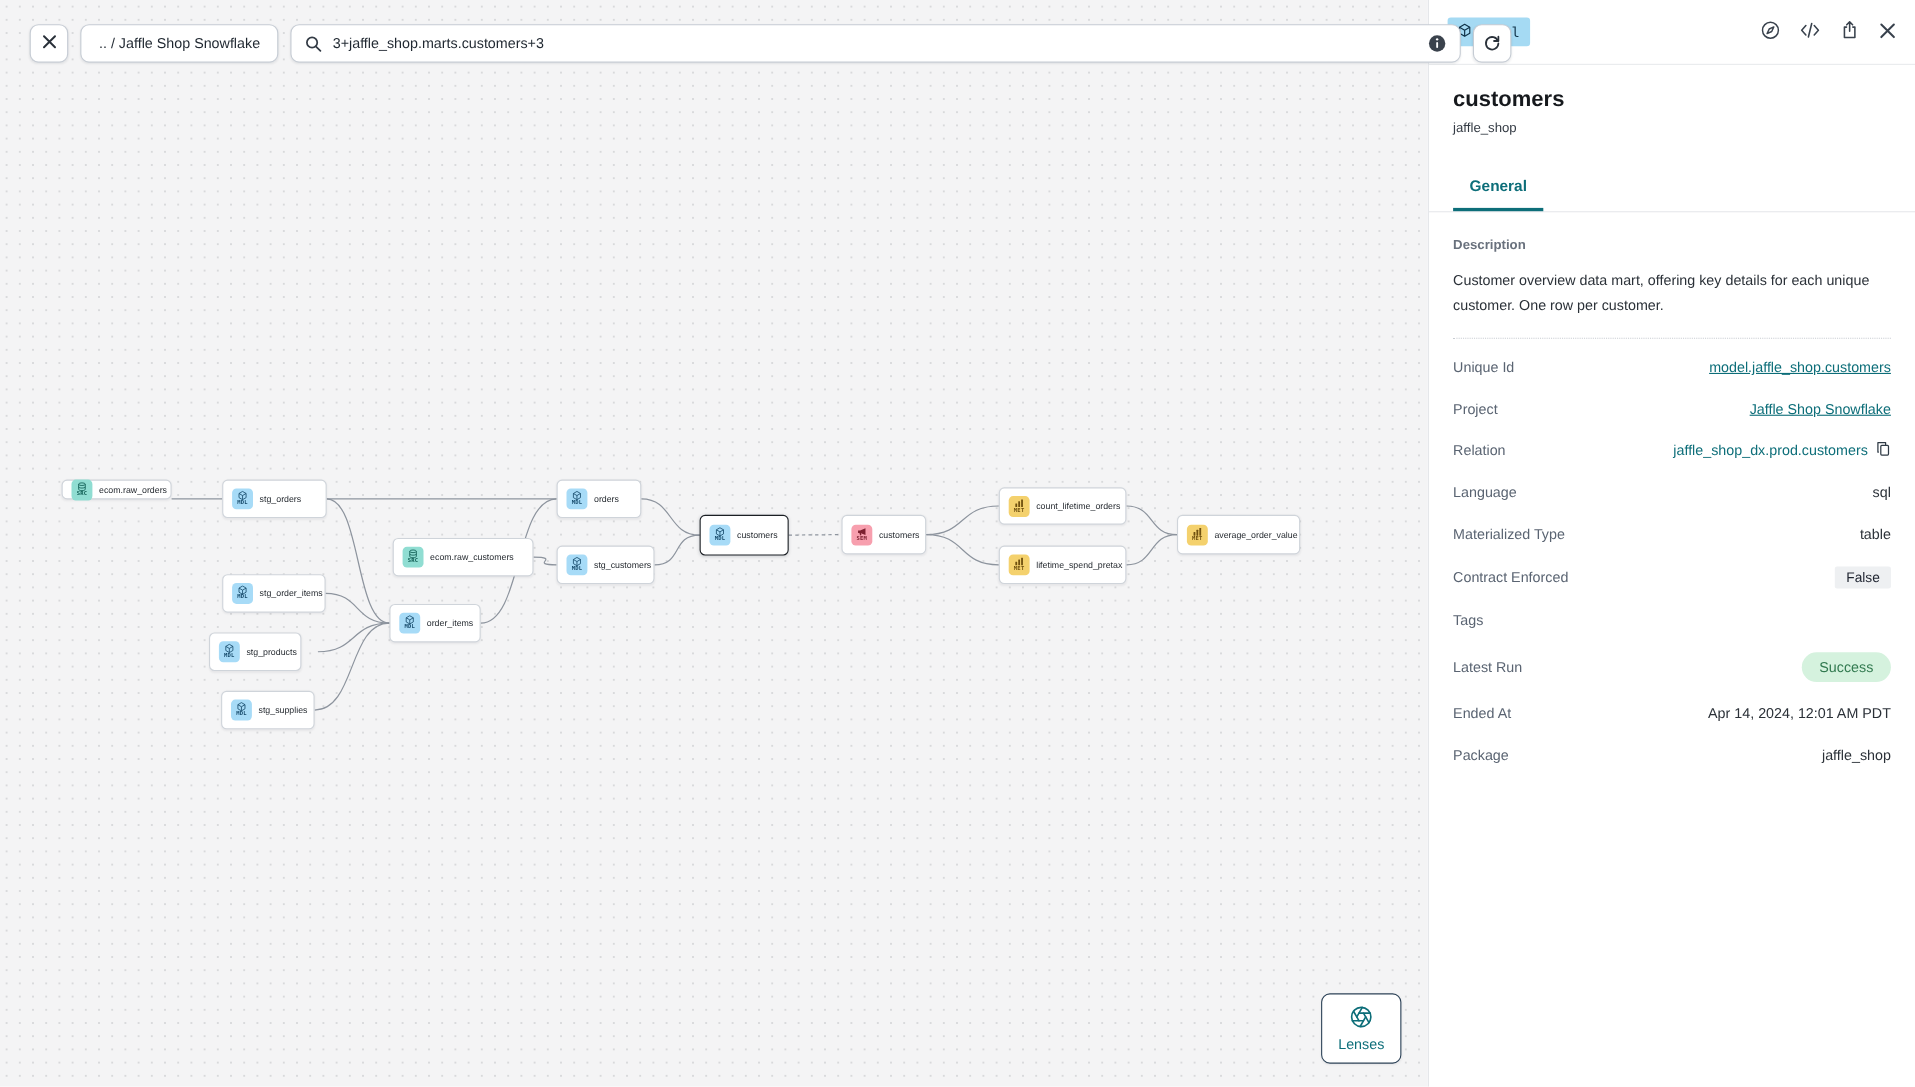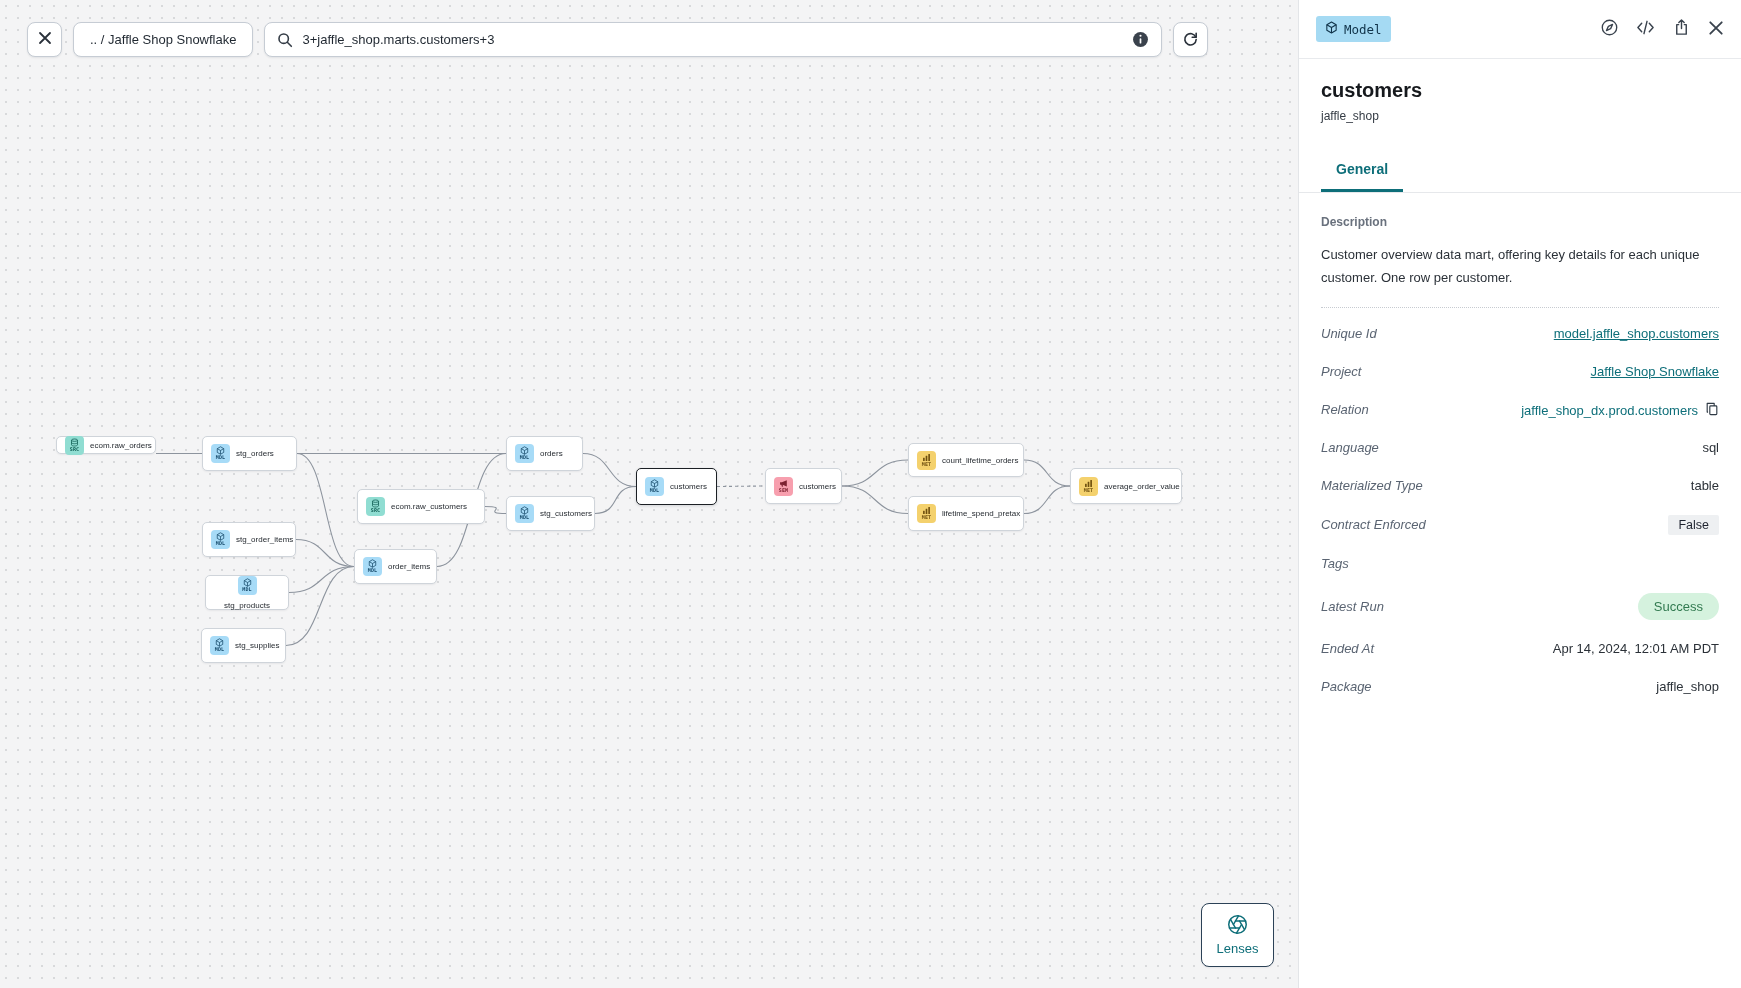--- a/index.html
+++ b/index.html
@@ -37,21 +37,21 @@
   .node-label { font-size:8px; color:#262b31; white-space:nowrap; }
 
   
   .toolbar { position:absolute; left:27px; top:22px; display:flex; gap:11px; z-index:5; }
   .tool-btn, .chip, .searchbar {
     height:35px; background:#fff; border:1px solid #c6ccd4; border-radius:8px;
     box-shadow:0 1px 2px rgba(16,24,40,.08); display:flex; align-items:center;
   }
   .tool-btn { width:35px; justify-content:center; cursor:pointer; color:#2a313a; }
   .chip { padding:0 16px; font-size:13px; color:#1f2730; cursor:pointer; white-space:nowrap; }
-  .searchbar { width:898px; padding:0 12px; gap:9px; }
+  .searchbar { width:1064px; padding:0 12px; gap:9px; }
   .searchbar input { flex:1; border:none; outline:none; font-size:13px; color:#1f2730; font-family:inherit; background:transparent; }
   .search-glyph { color:#343c46; display:flex; }
 
   
   .lenses {
     position:absolute; left:1201px; top:903px; width:73px; height:64px; background:#fff;
     border:1px solid #2c4257; border-radius:8px; display:flex; flex-direction:column;
     align-items:center; justify-content:center; gap:2px; cursor:pointer; z-index:5;
     box-shadow:0 1px 2px rgba(16,24,40,.06);
   }
@@ -76,21 +76,21 @@
   .tabs { margin-top:27px; border-bottom:1px solid #e6e8eb; padding-left:22px; }
   .tab { display:inline-block; padding:11px 15px 12px 15px; font-size:14px; font-weight:bold;
          color:var(--accent); border-bottom:3px solid var(--accent); cursor:pointer; }
 
   .panel-body { padding:22px 22px; overflow:hidden; }
   .section-label { font-size:12px; font-weight:bold; color:#69717d; }
   .description { margin-top:15px; font-size:13px; line-height:1.75; color:#2b3138; }
   .dotted-divider { border:none; border-top:1px dotted #c7cbd1; margin:17px 0 7px 0; }
 
   .detail-row { display:flex; align-items:center; justify-content:space-between; padding:10px 0; min-height:38px; }
-  .row-label { font-size:13px; color:#5a6472;font-style:italic; }
+  .row-label { font-size:13px; color:#5a6472; }
   .row-value { font-size:13px; color:#2b3138; text-align:left; }
   a.row-link { color:var(--accent); font-size:13px; text-decoration:underline; }
   a.row-link.no-underline { text-decoration:none; }
   .copy-btn { background:none; border:none; cursor:pointer; color:#2f3a45; display:inline-flex; vertical-align:middle; margin-left:7px; }
   .badge-gray { background:#eef0f2; color:#1f2430; font-size:12.5px; padding:3px 10px; border-radius:2px; }
   .badge-green { background:var(--success-bg); color:var(--success-text); font-size:13px; padding:6px 16px; border-radius:999px; }
 </style>
 </head>
 <body>
 
@@ -139,21 +139,21 @@
         <div class="node" style="left: 202px; top: 522px; width: 94px; height: 35px;">
           <span class="node-icon model">
             <svg viewBox="0 0 12 12" fill="none" stroke="currentColor" stroke-width="1" stroke-linejoin="round">
               <path d="M6 1l4.3 2.5v5L6 11 1.7 8.5v-5z"></path>
               <path d="M1.7 3.5L6 6l4.3-2.5M6 6v5"></path>
             </svg>
             <span class="node-tag">MDL</span>
           </span>
           <span class="node-label">stg_order_items</span>
         </div>
-        <div class="node" style="left: 205px; top: 575px; width: 84px; height: 35px; flex-direction: column;">
+        <div class="node" style="left: 190px; top: 575px; width: 84px; height: 35px;">
           <span class="node-icon model">
             <svg viewBox="0 0 12 12" fill="none" stroke="currentColor" stroke-width="1" stroke-linejoin="round">
               <path d="M6 1l4.3 2.5v5L6 11 1.7 8.5v-5z"></path>
               <path d="M1.7 3.5L6 6l4.3-2.5M6 6v5"></path>
             </svg>
             <span class="node-tag">MDL</span>
           </span>
           <span class="node-label">stg_products</span>
         </div>
         <div class="node" style="left: 201px; top: 628px; width: 85px; height: 35px;">

